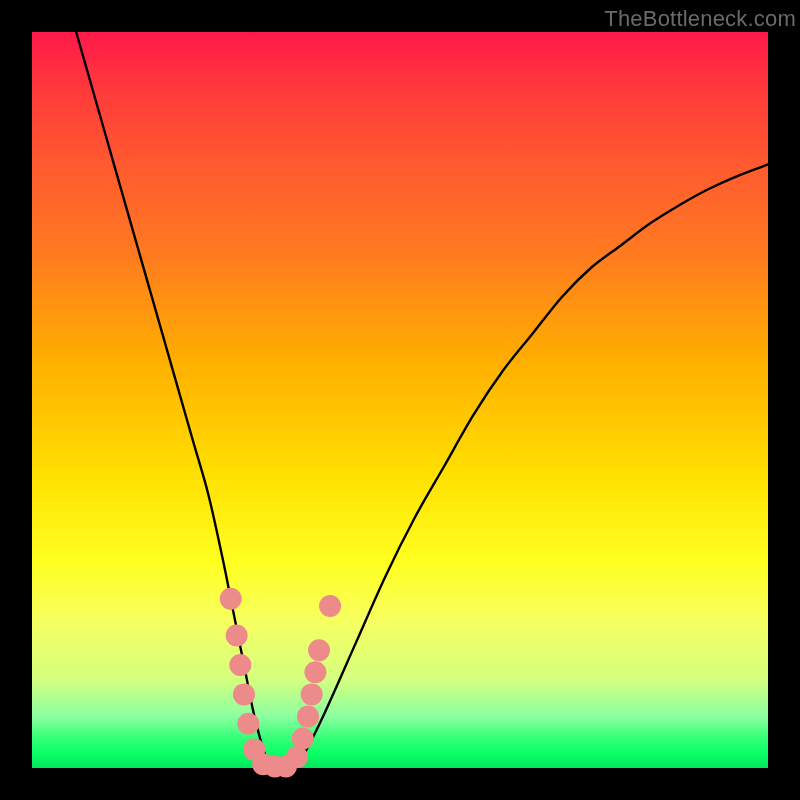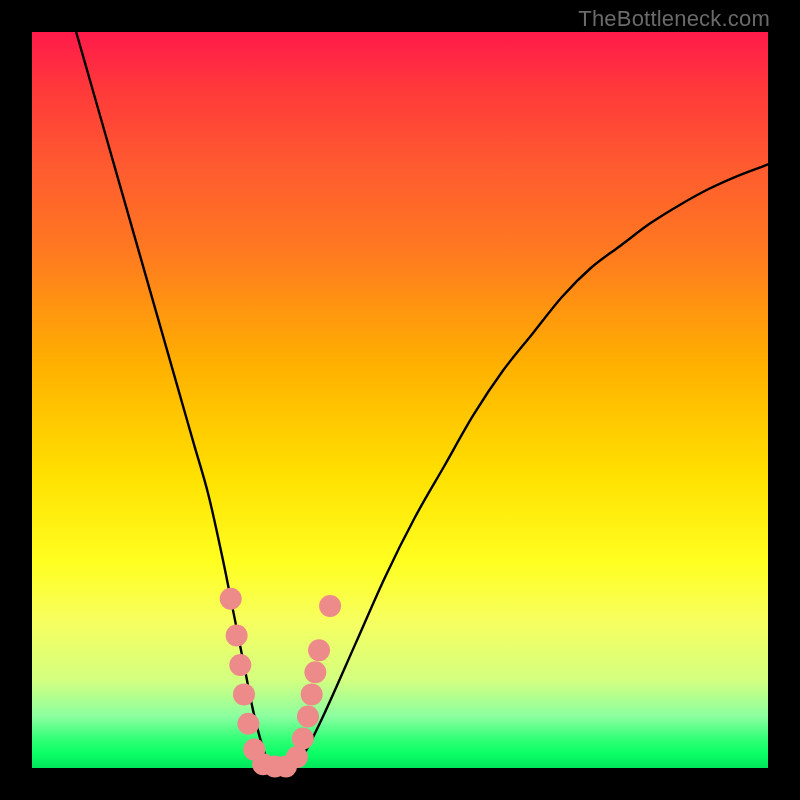--- a/index.html
+++ b/index.html
@@ -39,21 +39,21 @@
       #d4ff80 88%,
       #8bffa0 93%,
       #33ff77 96%,
       #0cff66 98%,
       #00e65c 100%
     );
   }
   .watermark {
     position: absolute;
     top: 6px;
-    right: 30px;
+    right: 4px;
     color: #6a6a6a;
     font-size: 22px;
     font-weight: 500;
     letter-spacing: 0.2px;
     user-select: none;
   }
   svg.curve {
     position: absolute;
     left: 0;
     top: 0;

